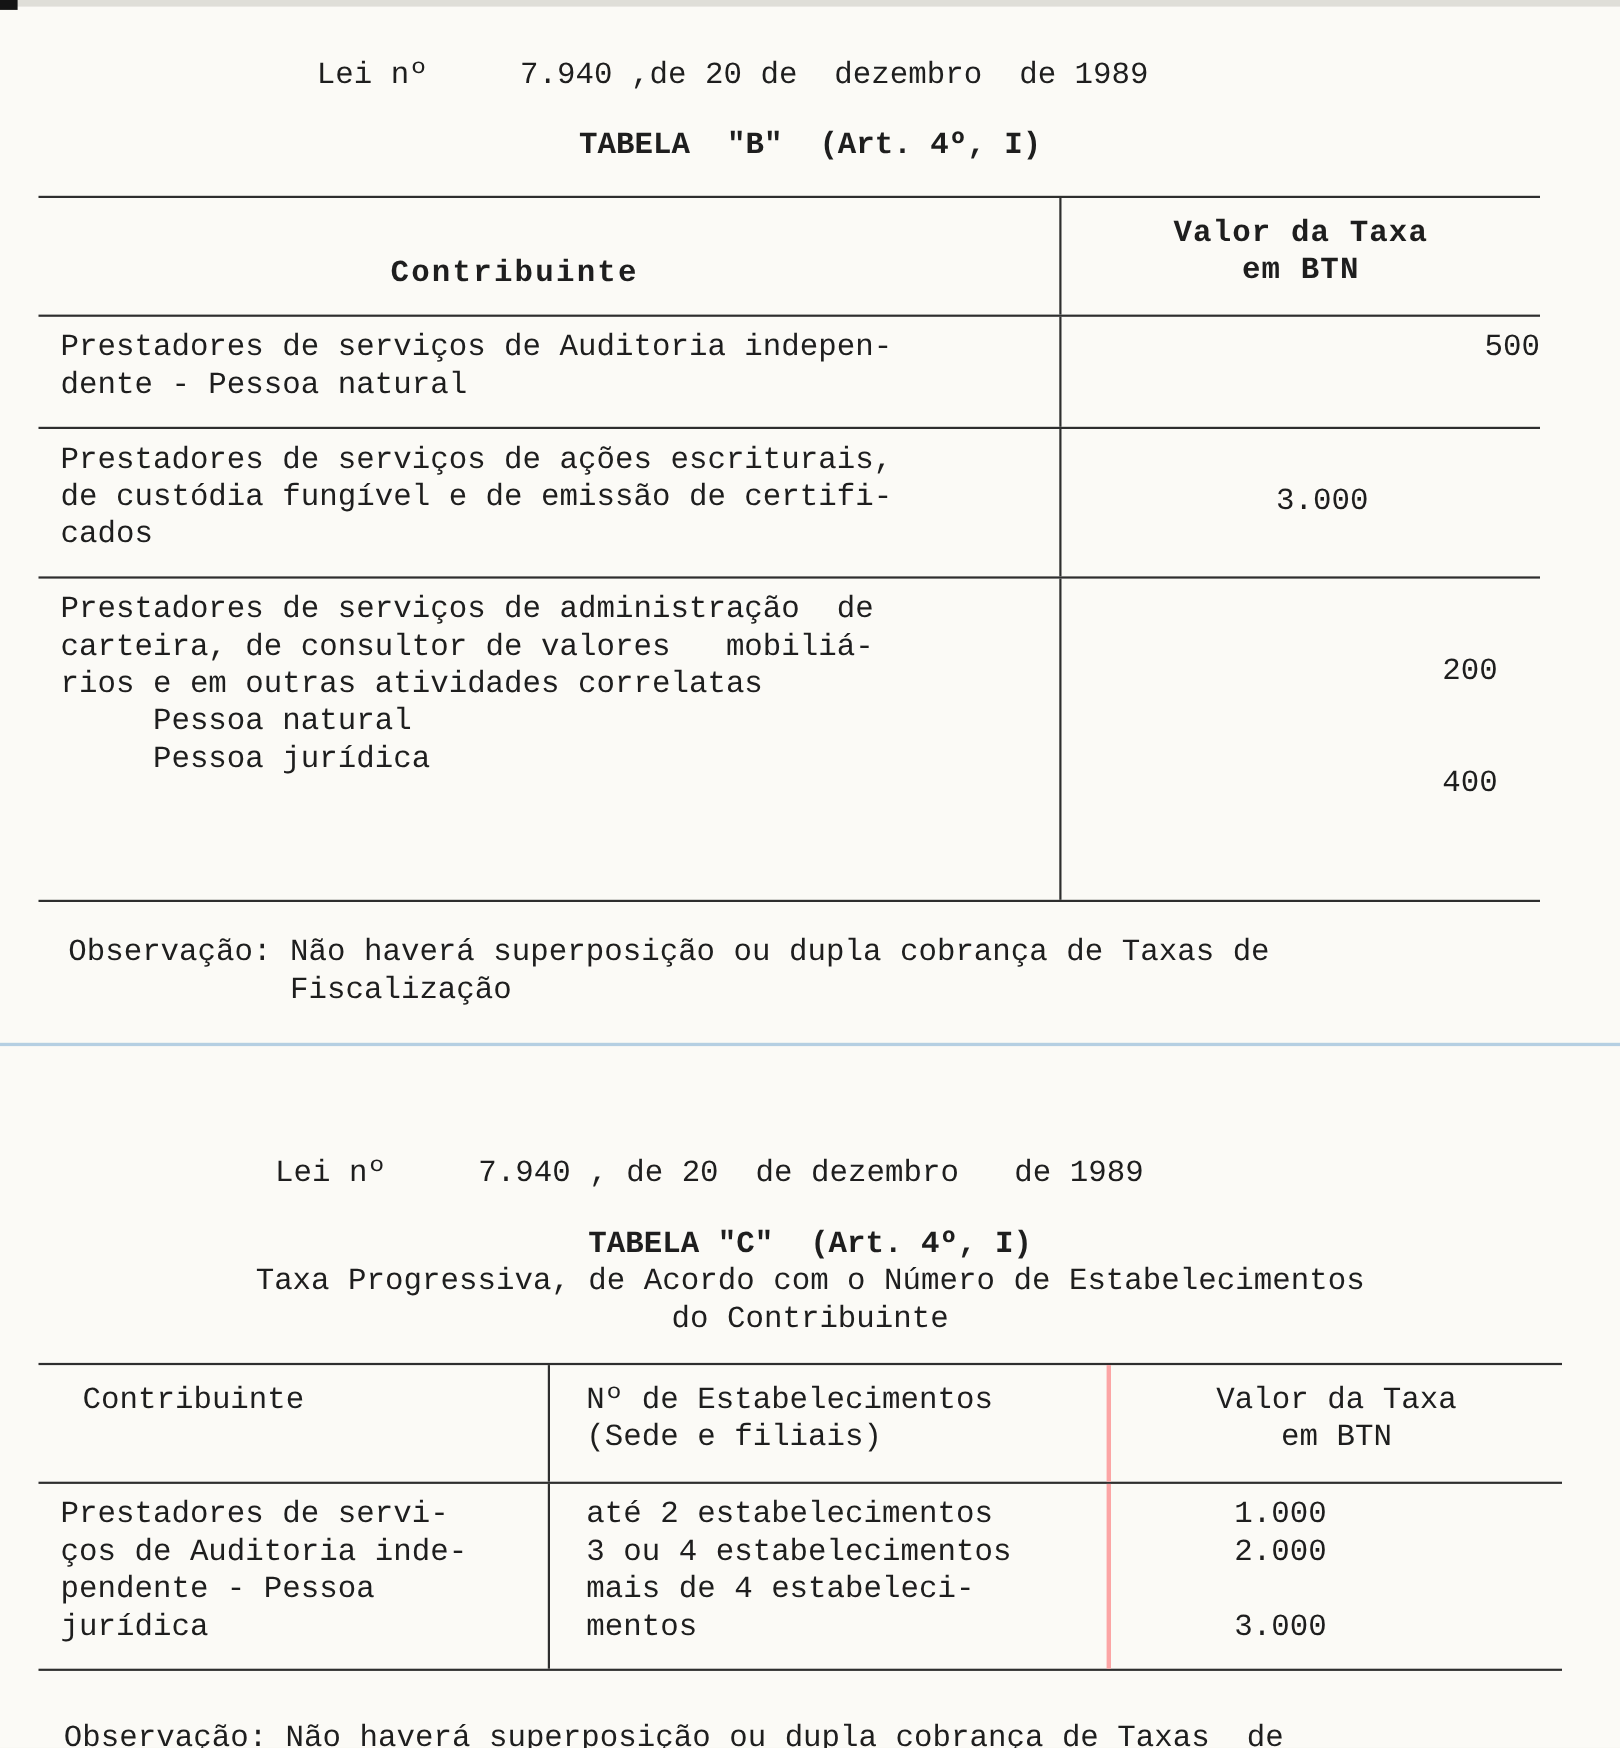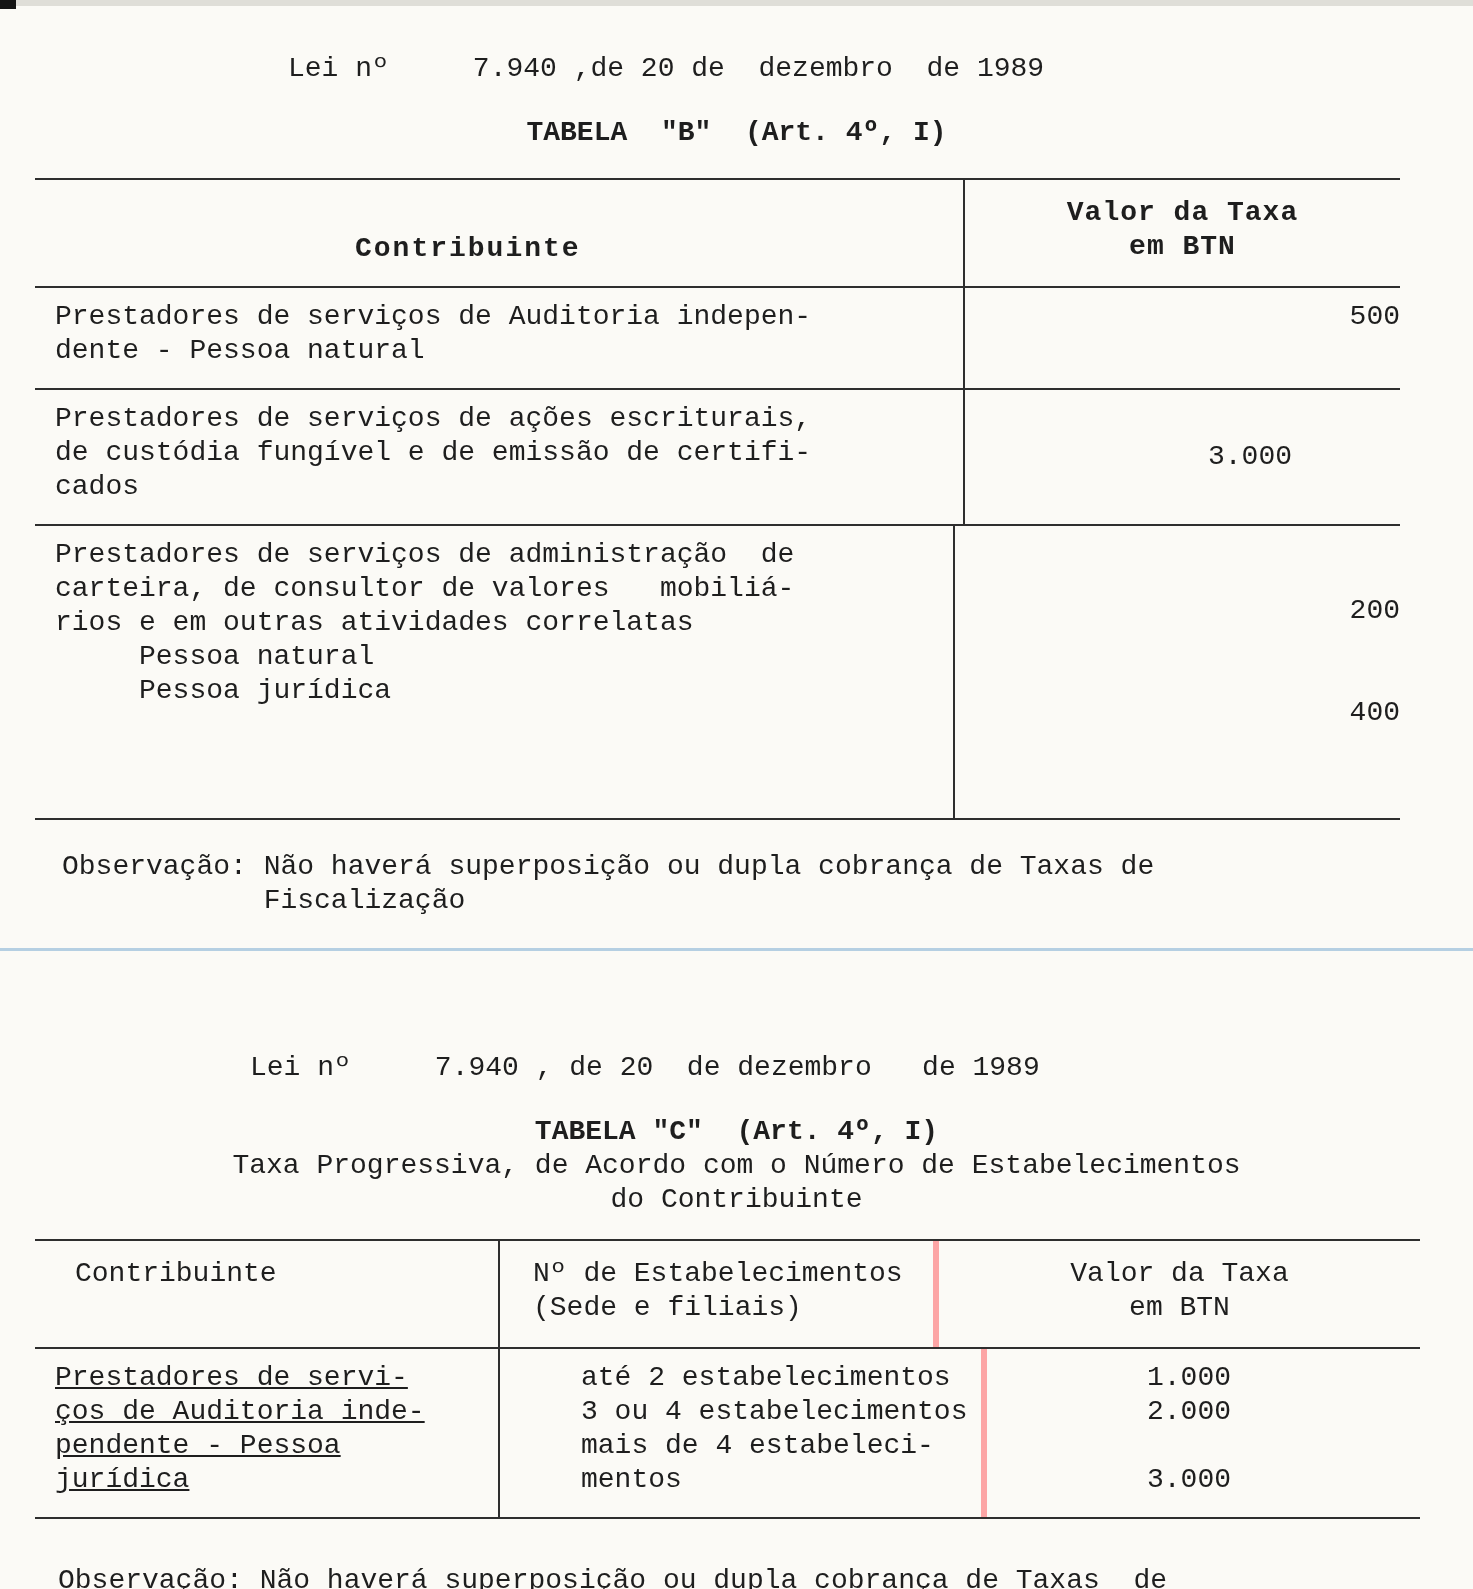--- a/index.html
+++ b/index.html
@@ -42,21 +42,21 @@
 
   
   .table {
     margin-left:35px;
     border-top:2px solid #2e2e2e;
     border-bottom:2px solid #2e2e2e;
   }
   .table-b { width:1365px; margin-top:28px; }
   .table-c { width:1385px; margin-top:22px; }
   .t-row { display:flex; }
-  .t-row + .t-row { border-top:2px solid #2e2e2e;gap:48px; }
+  .t-row + .t-row { border-top:2px solid #2e2e2e; }
 
   
   .table-b .cell-left {
     width:930px;
     border-right:2px solid #2e2e2e;
     padding:12px 8px 20px 20px;
     white-space:pre;
   }
   .table-b .cell-right { flex:1; white-space:pre;text-align:right; }
   .table-b .header-left {
@@ -81,27 +81,27 @@
   .page-divider {
     margin-top:30px; width:100%; height:3px;
     background:#b5cfe2;
   }
 
   
   .table-c .c-col1 {
     width:465px; border-right:2px solid #2e2e2e; white-space:pre;
   }
   .table-c .c-col2 {
-    width:439px; border-right:6px solid #fca5a5; white-space:pre;
+    width:510px; border-right:4px solid #fca5a5; white-space:pre;
   }
   .table-c .c-col3 { flex:1; white-space:pre; }
   .table-c .t-header .c-col1 { padding:16px 4px 22px 40px; }
   .table-c .t-header .c-col2 { padding:16px 4px 22px 33px; }
   .table-c .t-header .c-col3 { padding:16px 4px 22px 4px; text-align:center; }
-  .table-c .t-body .c-col1 { padding:12px 4px 20px 20px;text-decoration:underline; }
+  .table-c .t-body .c-col1 { padding:12px 4px 20px 20px; }
   .table-c .t-body .c-col2 { padding:12px 4px 20px 33px; }
   .table-c .t-body .c-col3 { padding:12px 4px 20px 112px; }
 </style>
 </head>
 <body>
 
 <div class="page">
 
   <div class="top-band"></div>
   <div class="corner-dot"></div>

